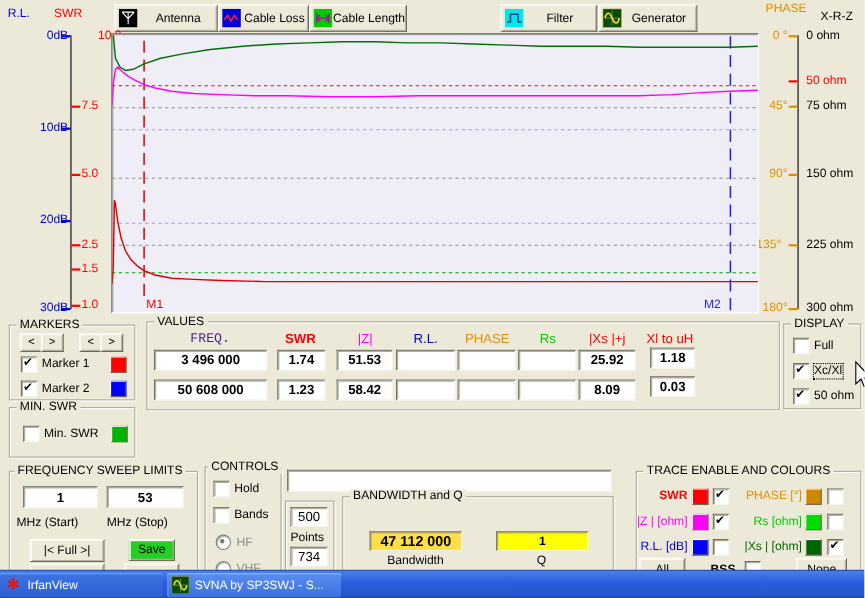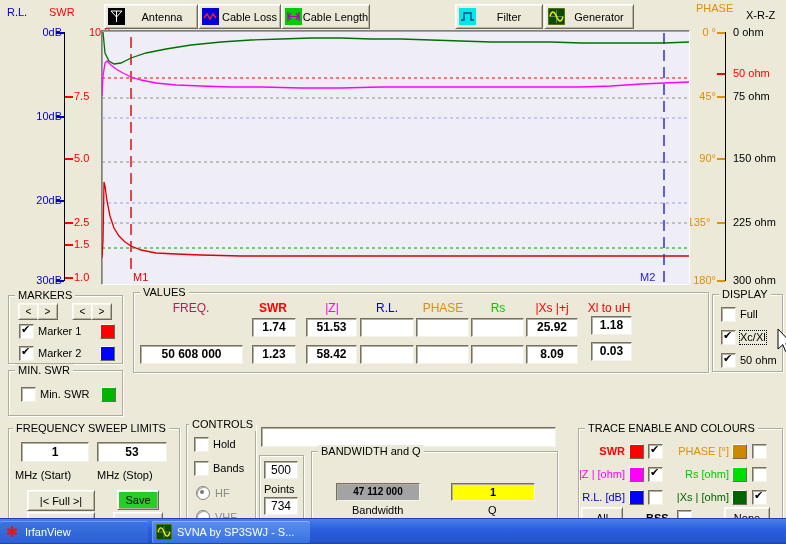--- a/index.html
+++ b/index.html
@@ -17,21 +17,21 @@
       box-shadow:inset 1px 1px 0 #b3afa0;position:absolute;}
   .cb.on::after{content:"✔";position:absolute;left:1px;top:-2px;font-size:11px;font-weight:bold;color:#000;}
   .radio{width:12px;height:12px;border-radius:50%;background:#fff;border:1px solid #808080;position:absolute;box-shadow:inset 1px 1px 0 #b3afa0;}
   .radio.on::after{content:"";position:absolute;left:3px;top:3px;width:4px;height:4px;border-radius:50%;background:#7a7a72;}
   .swatch{width:13px;height:13px;border:1px solid;border-color:#fff #6d6a5a #6d6a5a #fff;position:absolute;}
   .lbl{position:absolute;white-space:nowrap;line-height:13px;}
   .vcell{position:absolute;background:#fff;border:1px solid;border-color:#75715f #f4f2e8 #f4f2e8 #75715f;
          box-shadow:inset 1px 1px 0 #b3afa0;font-weight:bold;font-size:12px;text-align:center;}
   .hdr{position:absolute;text-align:center;font-size:11px;line-height:13px;white-space:nowrap;}
   .c-red{color:#f00;} .c-blue{color:#0000d0;} .c-mag{color:#ff00ff;} .c-orange{color:#df9000;}
-  .c-green{color:#00c800;} .c-dgreen{color:#006400;} .c-black{color:#be185d;} .c-gray{color:#8c8c84;}
+  .c-green{color:#00c800;} .c-dgreen{color:#006400;} .c-black{color:#4c1d95;font-family:Liberation Mono, monospace;} .c-gray{color:#8c8c84;}
   .bold{font-weight:bold;}
   .focus-dotted{outline:1px dotted #000;}
   #plot{position:absolute;left:101px;top:30px;width:587px;height:253px;background:#efeef6;
         border:1px solid;border-color:#808080 #fff #fff #808080;box-shadow:inset 1px 1px 0 #a0a0a0;}
   .mlabel{position:absolute;font-size:11px;line-height:12px;}
   .tick{position:absolute;height:2px;width:8px;}
   #taskbar{position:absolute;left:0;top:518px;width:786px;height:26px;z-index:10;
            background:linear-gradient(#4a80e8,#2a5ede 40%,#2456cc 85%,#1740a8);border-top:1px solid #1c44b0;}
   .taskbtn{position:absolute;top:2px;height:22px;display:flex;align-items:center;color:#fff;font-size:11px;
            border-radius:2px;padding-left:4px;box-sizing:border-box;white-space:nowrap;}
@@ -176,20 +176,21 @@
     <span class="glabel">VALUES</span>
     <span class="hdr c-black" style="left:17px;top:9px;width:80px;font-size:12px;">FREQ.</span>
     <span class="hdr c-red bold" style="left:115px;top:9px;width:48px;font-size:12px;">SWR</span>
     <span class="hdr c-mag" style="left:172px;top:9px;width:52px;font-size:12px;">|Z|</span>
     <span class="hdr c-blue" style="left:227px;top:9px;width:52px;font-size:12px;">R.L.</span>
     <span class="hdr c-orange" style="left:282px;top:9px;width:54px;font-size:12px;">PHASE</span>
     <span class="hdr c-green" style="left:337px;top:9px;width:54px;font-size:12px;">Rs</span>
     <span class="hdr c-red" style="left:391px;top:9px;width:54px;font-size:12px;">|Xs |+j</span>
     <span class="hdr c-red" style="left:449px;top:9px;width:52px;font-size:12px;">Xl to uH</span>
 
+    <span class="vcell" style="left:6px;top:25px;width:101px;height:17px;line-height:17px;">3 496 000</span>
     <span class="vcell" style="left:118px;top:25px;width:42px;height:17px;line-height:17px;">1.74</span>
     <span class="vcell" style="left:172px;top:25px;width:49px;height:17px;line-height:17px;">51.53</span>
     <span class="vcell" style="left:226px;top:25px;width:52px;height:17px;line-height:17px;"></span>
     <span class="vcell" style="left:282px;top:25px;width:51px;height:17px;line-height:17px;"></span>
     <span class="vcell" style="left:337px;top:25px;width:51px;height:17px;line-height:17px;"></span>
     <span class="vcell" style="left:392px;top:25px;width:50px;height:17px;line-height:17px;">25.92</span>
     <span class="vcell" style="left:457px;top:23px;width:39px;height:17px;line-height:17px;">1.18</span>
 
     <span class="vcell" style="left:6px;top:52px;width:101px;height:17px;line-height:17px;">50 608 000</span>
     <span class="vcell" style="left:118px;top:52px;width:42px;height:17px;line-height:17px;">1.23</span>
@@ -240,21 +241,21 @@
   </div>
 
   <div class="a groupbox" style="left:259px;top:455px;width:43px;height:83px;">
     <span class="vcell" style="left:4px;top:5px;width:32px;height:16px;line-height:16px;font-weight:normal;">500</span>
     <span class="lbl" style="left:4px;top:27px;">Points</span>
     <span class="vcell" style="left:4px;top:41px;width:32px;height:16px;line-height:16px;font-weight:normal;">734</span>
   </div>
 
   <div class="a groupbox" style="left:311px;top:451px;width:245px;height:87px;">
     <span class="glabel">BANDWIDTH and Q</span>
-    <span class="vcell" style="left: 24px; top: 31px; width: 82px; height: 16px; line-height: 16px; font-size: 10px; background: #a3a3a3;">47 112 000</span>
+    <span class="vcell" style="left: 24px; top: 31px; width: 82px; height: 16px; line-height: 16px; font-size: 13px; background: #fde047;">47 112 000</span>
     <span class="lbl" style="left:40px;top:52px;">Bandwidth</span>
     <span class="vcell" style="left: 139px; top: 31px; width: 82px; height: 16px; line-height: 16px; font-size: 11px; background: rgb(255, 255, 0);">1</span>
     <span class="lbl" style="left:176px;top:52px;">Q</span>
   </div>
 
   <div class="a groupbox" style="left:578px;top:428px;width:203px;height:110px;">
     <span class="glabel">TRACE ENABLE AND COLOURS</span>
     <span class="lbl c-red bold" style="left:0px;top:16px;width:46px;text-align:right;">SWR</span>
     <span class="swatch" style="left: 50px; top: 15px; background: rgb(255, 0, 0);"></span>
     <span class="cb on" style="left:69px;top:15px;"></span>

